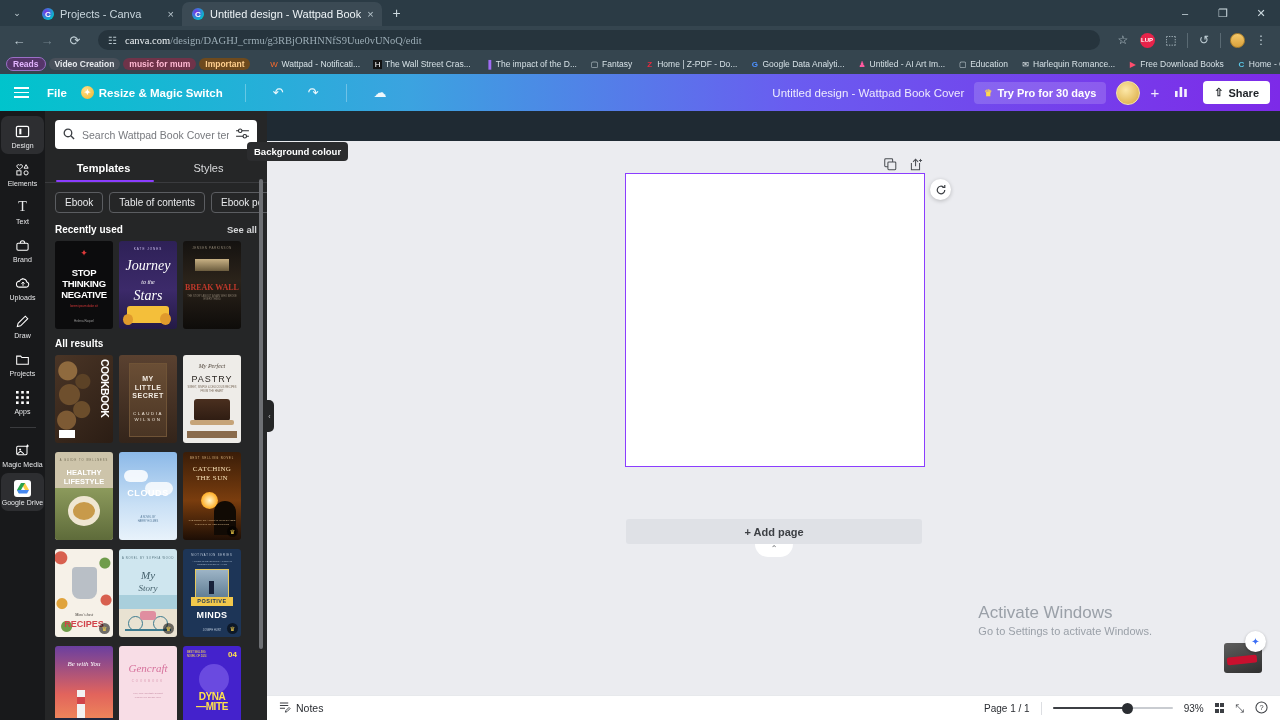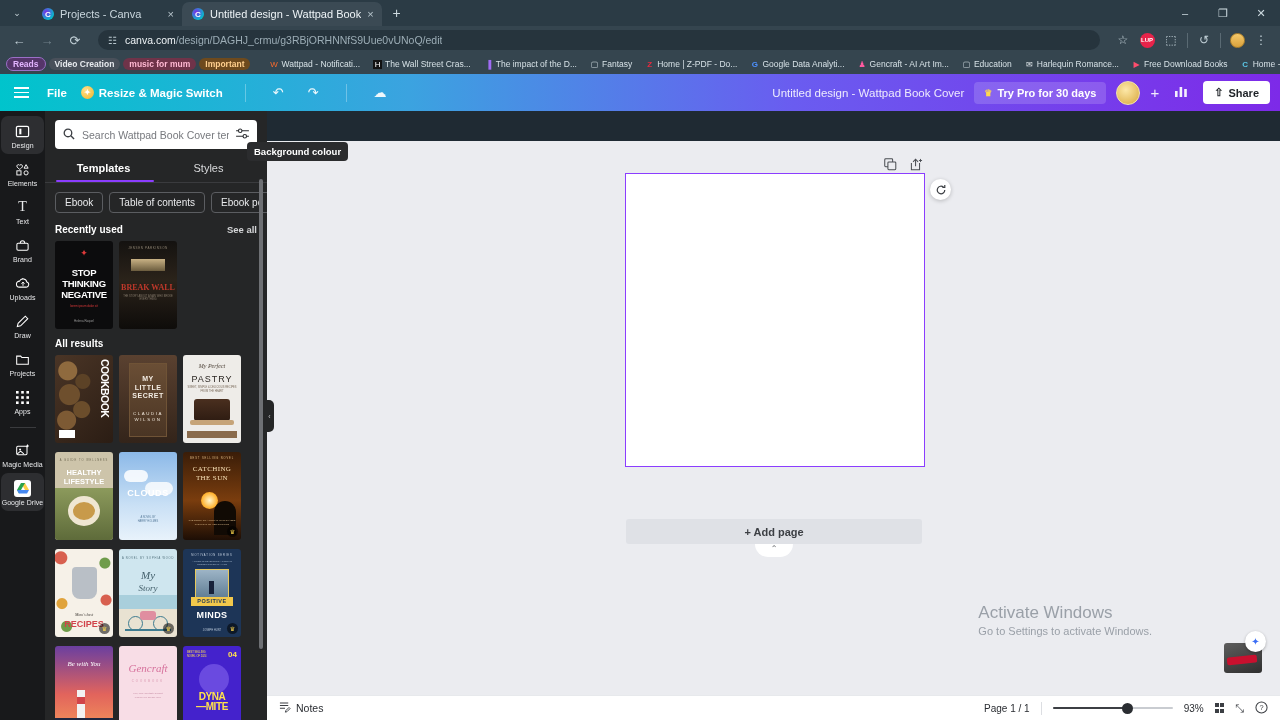--- a/index.html
+++ b/index.html
@@ -59,21 +59,21 @@
     width: 22px; height: 22px; display: flex; align-items: center;
     justify-content: center; color: #c2d0d7; font-size: 13px; border-radius: 50%;
   }
   .nav-ico.disabled { color: #6f8089; }
   .omnibox {
     flex: 1; height: 20px; background: #26343d; border-radius: 10px;
     display: flex; align-items: center; padding: 0 10px; gap: 8px;
     margin: 0 6px; font-size: 10.5px; color: #cfdbe1;
   }
   .omnibox .tune-ico { font-size: 10px; color: #b7c5cc; }
-  .omnibox .url { white-space: nowrap; overflow: hidden; }
+  .omnibox .url { white-space: nowrap; overflow: hidden; font-family: Liberation Serif, serif; }
   .omnibox .url b { color: #eef3f6; font-weight: normal; }
   .omnibox .url span { color: #9cadb6; }
   .tb-right { display: flex; align-items: center; gap: 2px; }
   .tb-right .nav-ico { font-size: 12px; }
   .pin-red {
     width: 15px; height: 15px; border-radius: 50%; background: #e8234a;
     color: #fff; font-size: 6px; display: flex; align-items: center;
     justify-content: center; font-weight: bold;
   }
   .avatar-sm {
@@ -406,21 +406,21 @@
     <div class="bm">
         <span class="bi" style="color:#e8293f;font-weight:bold">Z</span>
         <span>Home | Z-PDF - Do...</span>
       </div>
     <div class="bm">
         <span class="bi" style="color:#4d90fe;font-weight:bold">G</span>
         <span>Google Data Analyti...</span>
       </div>
     <div class="bm">
         <span class="bi" style="color:#ff5aa0">♟</span>
-        <span>Gencraft - AI Art Im...</span>
+        <span>Untitled - AI Art Im...</span>
       </div>
     <div class="bm">
         <span class="bi" style="color:#cdd7dd">▢</span>
         <span>Education</span>
       </div>
     <div class="bm">
         <span class="bi" style="color:#dfe6ea">✉</span>
         <span>Harlequin Romance...</span>
       </div>
     <div class="bm">
@@ -621,20 +621,27 @@
       <span class="see-all">See all</span>
     </div>
 
     <div class="grid3">
       <div class="thumb" style="background:#0c0c0d;">
         <div class="tx" style="top:7px;color:#e03a3a;font-size:9px;">✦</div>
         <div class="tx" style="top:26px;color:#fff;font-size:9.5px;font-weight:bold;line-height:11px;letter-spacing:-.3px;">STOP<br>THINKING<br>NEGATIVE</div>
         <div class="tx" style="top:63px;color:#e03a3a;font-size:3px;">lorem ipsum dolor sit</div>
         <div class="tx" style="bottom:6px;color:#9a9a9a;font-size:3px;">Helena Raquel</div>
       </div>
+      <div class="thumb" style="background:linear-gradient(#2e2157,#3c2a6a 55%,#241a45);">
+        <div class="tx" style="top:6px;color:#cfc2f0;font-size:3px;letter-spacing:1px;">KATE JONES</div>
+        <div class="tx" style="top:18px;color:#fff;font-size:14px;font-family:'Liberation Serif',serif;font-style:italic;line-height:14px;">Journey<br><span style="font-size:6px;">to the</span><br>Stars</div>
+        <div style="position:absolute;left:8px;bottom:6px;width:42px;height:17px;background:#f4bf3a;border-radius:3px;"></div>
+        <div style="position:absolute;left:4px;bottom:4px;width:10px;height:11px;border-radius:50%;background:#e09a2c;"></div>
+        <div style="position:absolute;right:6px;bottom:4px;width:11px;height:12px;border-radius:50%;background:#e09a2c;"></div>
+      </div>
       <div class="thumb" style="background:linear-gradient(#141210,#2b231a 45%,#0e0c0a);">
         <div class="tx" style="top:5px;color:#8d8372;font-size:3px;letter-spacing:.6px;">JENSEN PARKINSON</div>
         <div style="position:absolute;left:12px;top:18px;width:34px;height:12px;background:linear-gradient(#c8b184,#6b5c3e);"></div>
         <div class="tx" style="top:42px;color:#c0392b;font-size:8px;font-weight:bold;font-family:'Liberation Serif',serif;">BREAK WALL</div>
         <div class="tx" style="top:54px;color:#867b6c;font-size:2.6px;">THE STORY ABOUT A MAN WHO BROKE EVERYTHING</div>
       </div>
     </div>
 
     <div class="sec-head">
       <span>All results</span>

